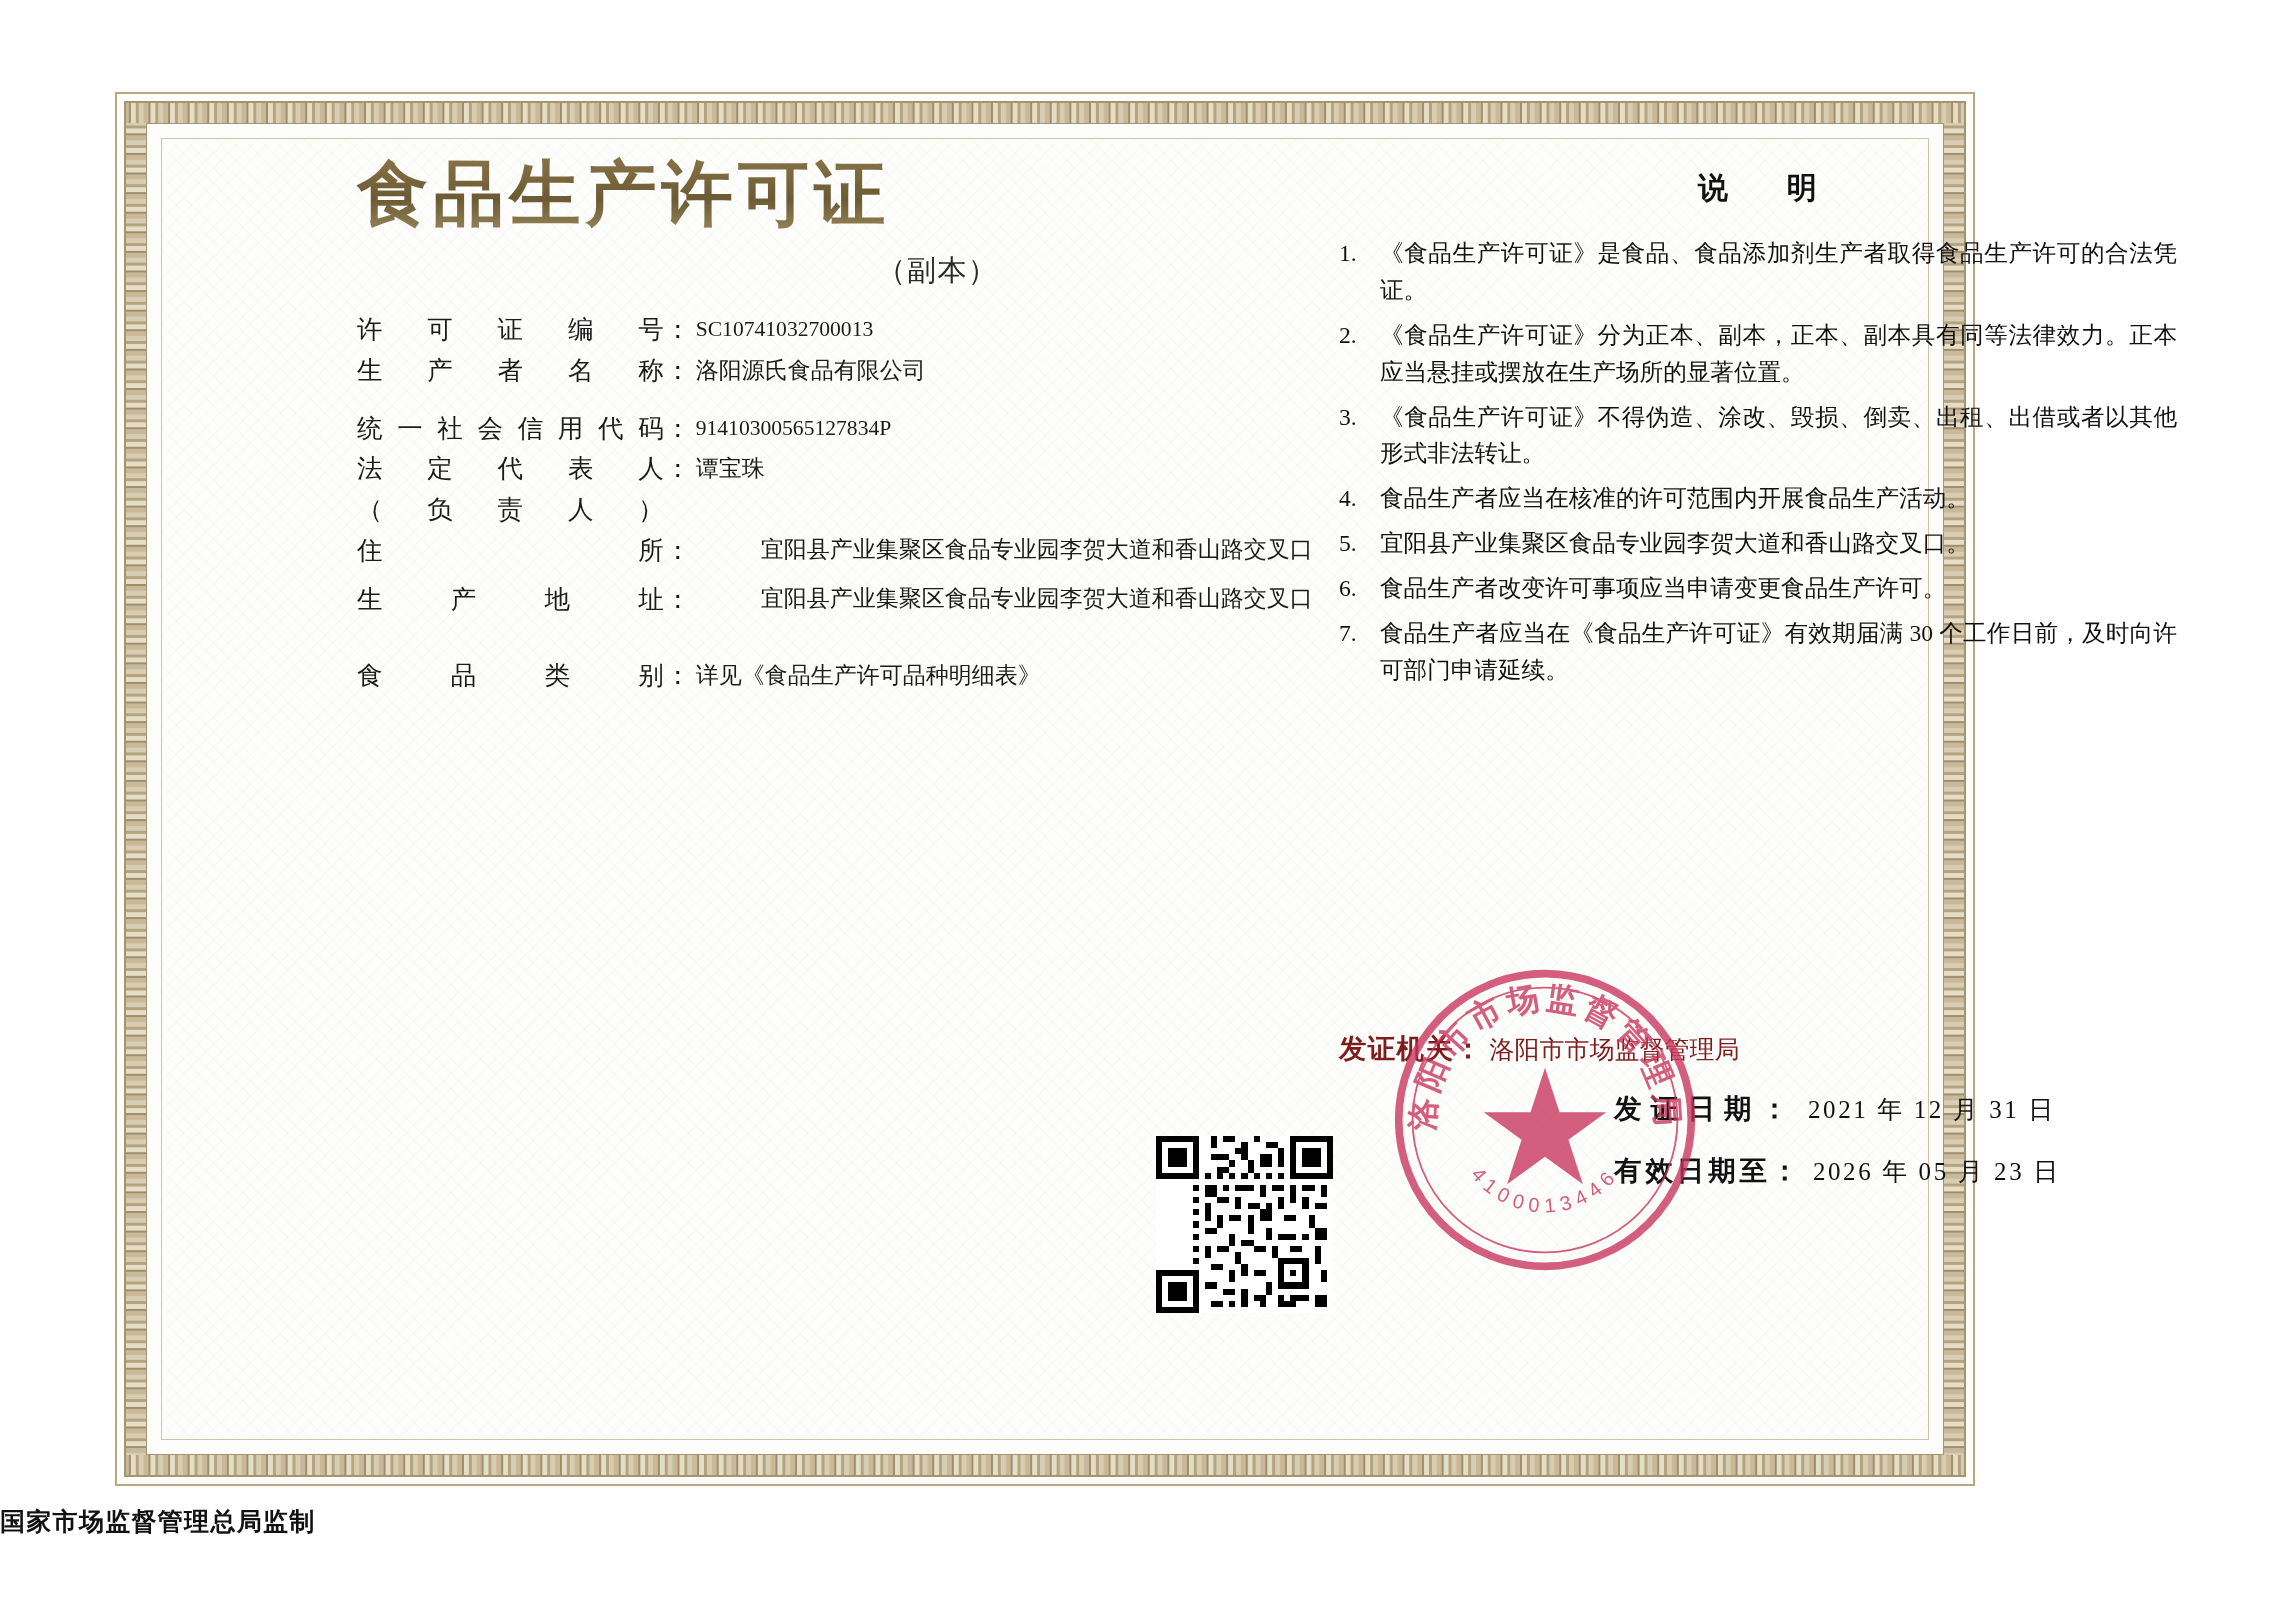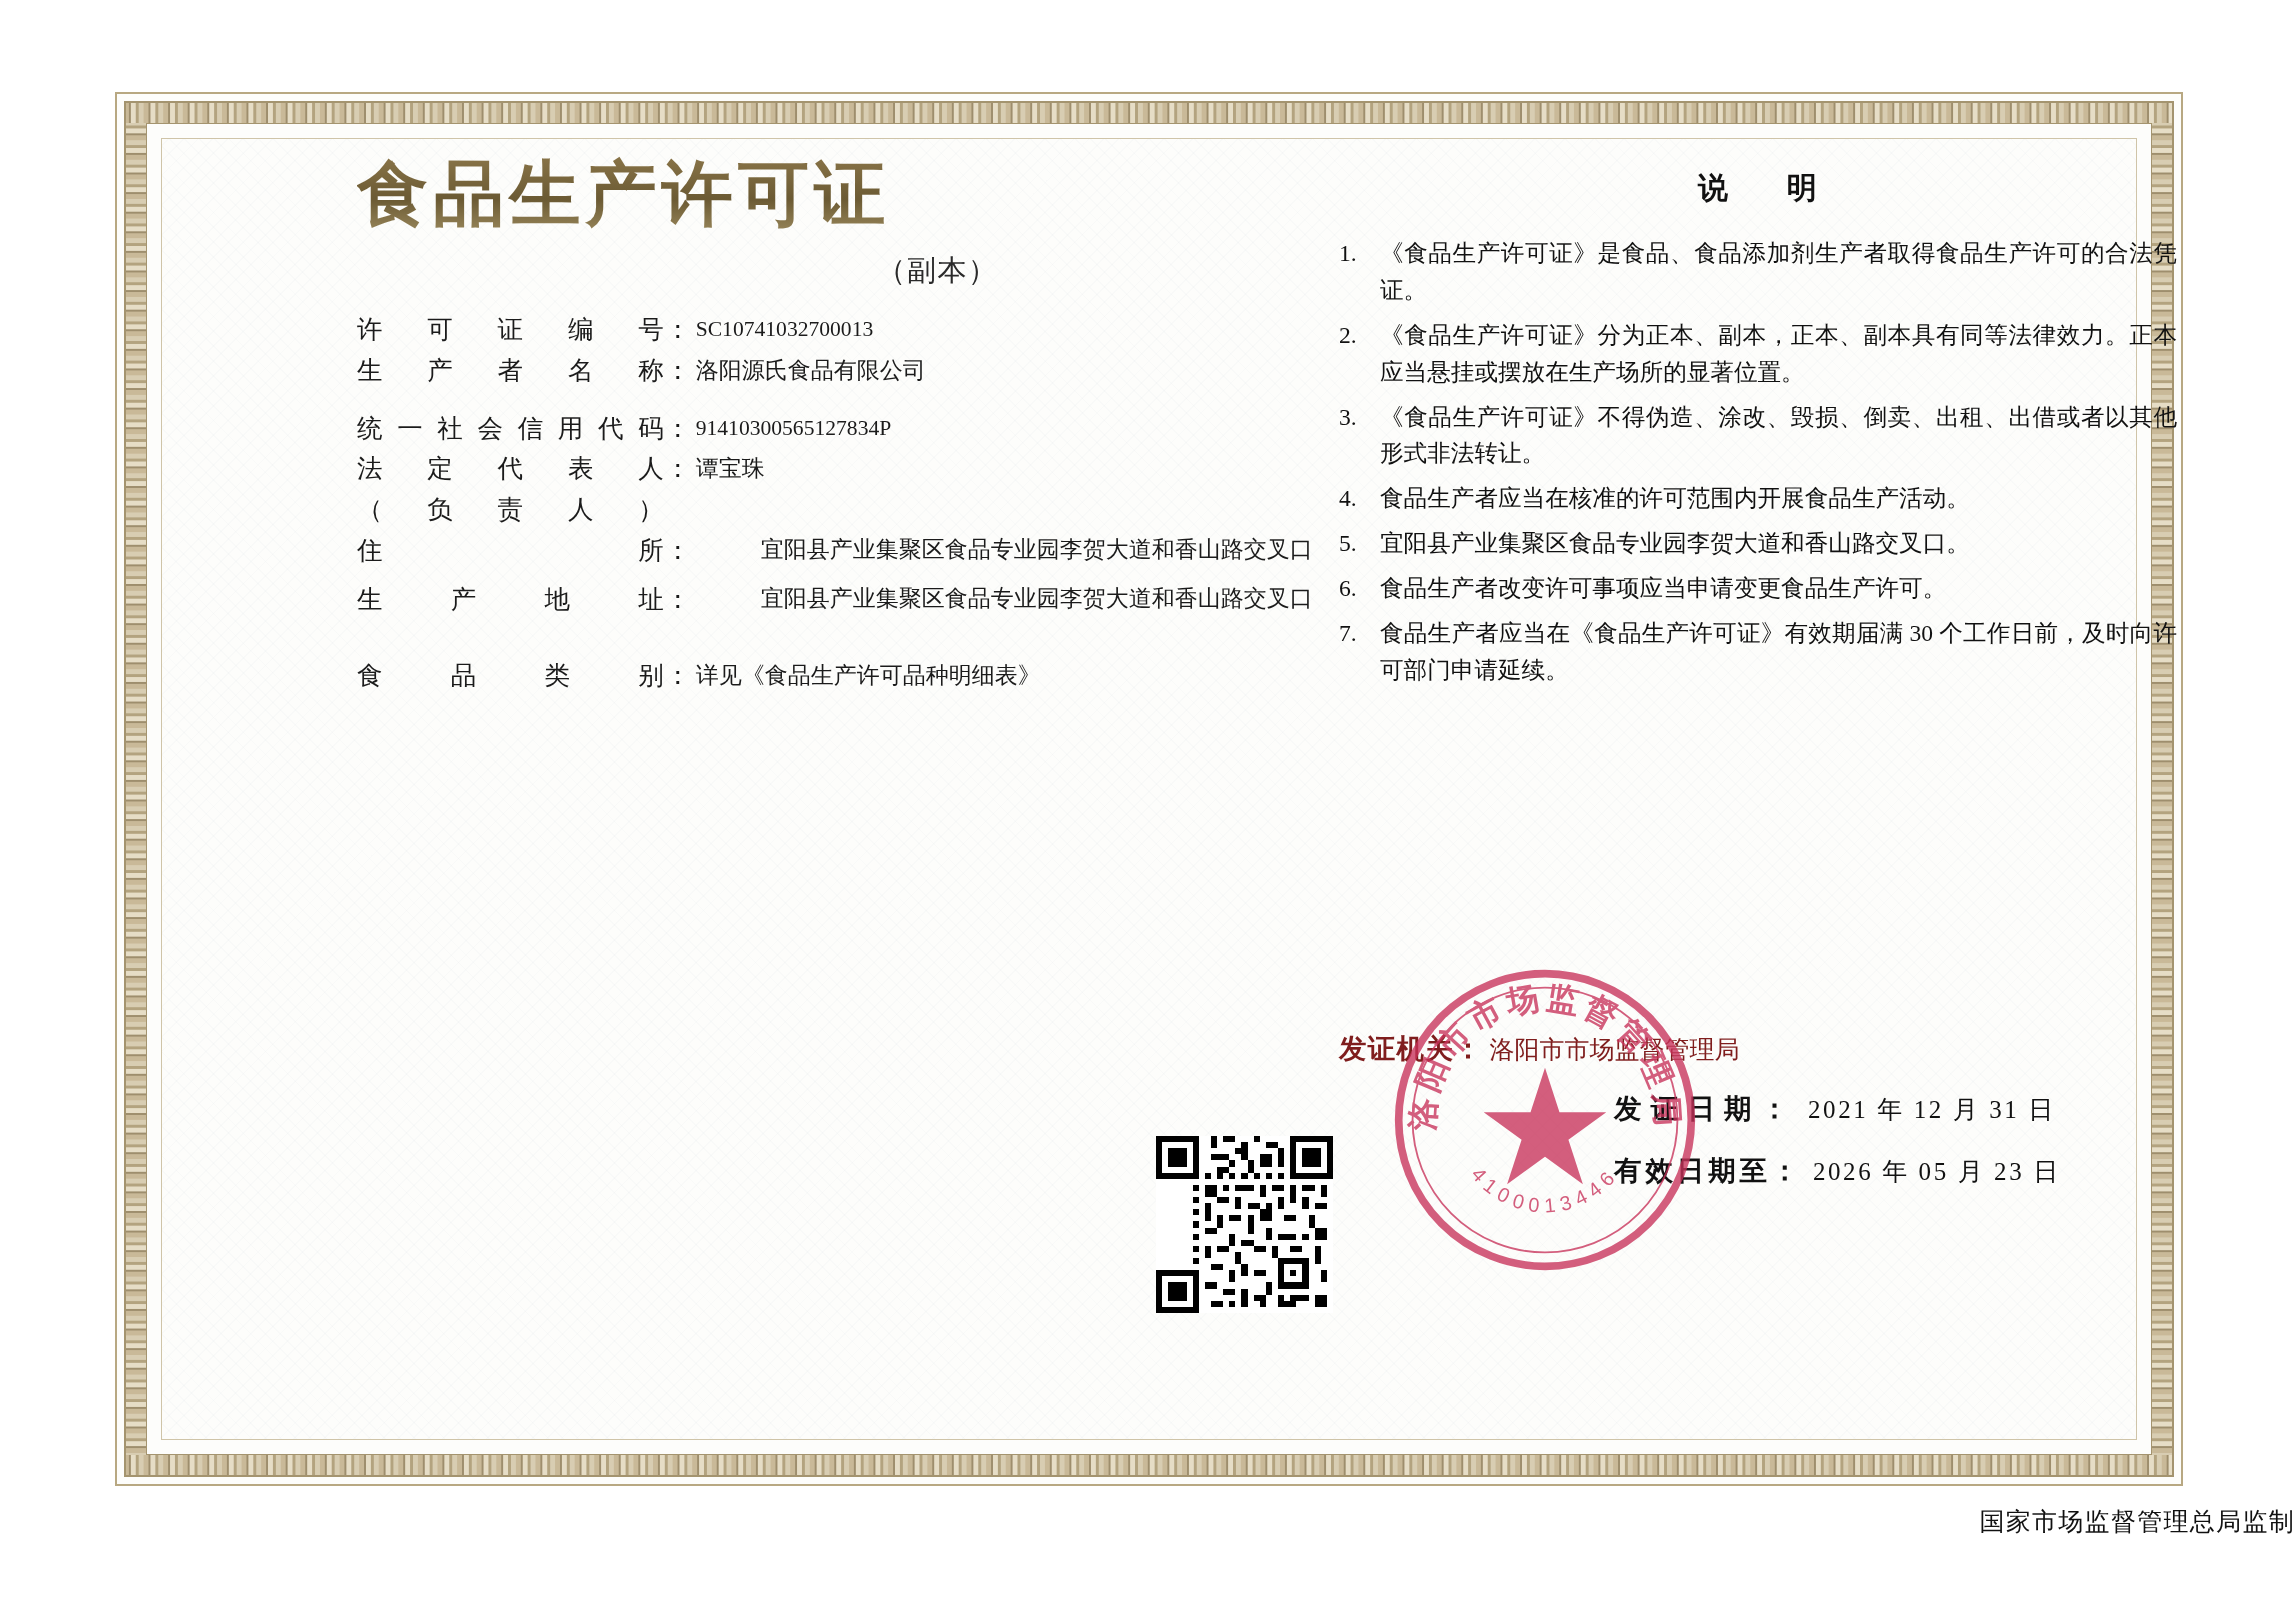--- a/index.html
+++ b/index.html
@@ -13,21 +13,21 @@
     font-family: "Liberation Serif", serif;
     position: relative;
     overflow: hidden;
   }
 
   
   .certificate {
     position: absolute;
     left: 115px;
     top: 92px;
-    width: 2068px;
+    width: 1860px;
     height: 1394px;
     box-sizing: border-box;
     background: #fdfdfb;
   }
 
   .frame-outer {
     position: absolute;
     inset: 0;
     border: 2px solid #b8a882;
     box-sizing: border-box;
@@ -290,23 +290,23 @@
     pointer-events: none;
   }
   .seal svg { display: block; opacity: 0.78; }
 
   
   .footer-note {
     position: absolute;
     left: 0;
     right: 0;
     top: 1505px;
-    text-align: right;
+    text-align: left;
     font-size: 25px;
-    font-weight: normal;
+    font-weight: bold;
     color: #111;
     letter-spacing: 1.3px;
   }
 </style>
 </head>
 <body>
 
 <div class="certificate">
   <div class="frame-outer"></div>
   <div class="frame-band"></div>

